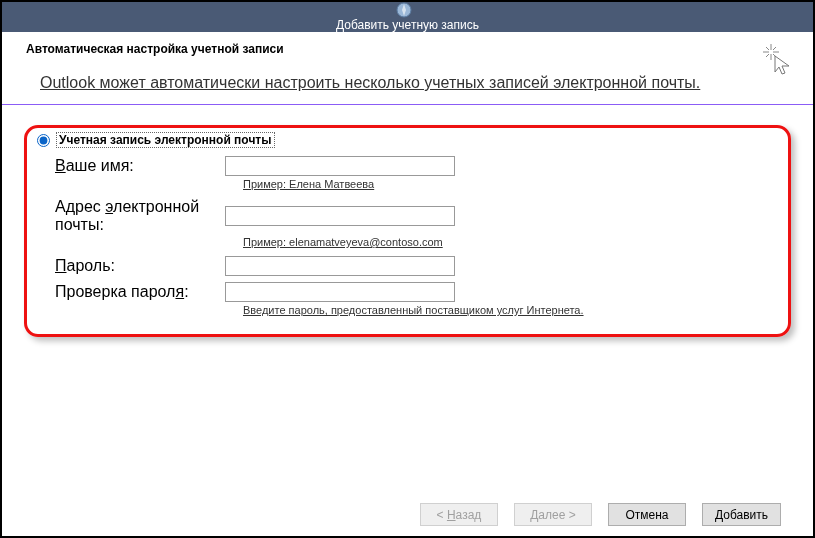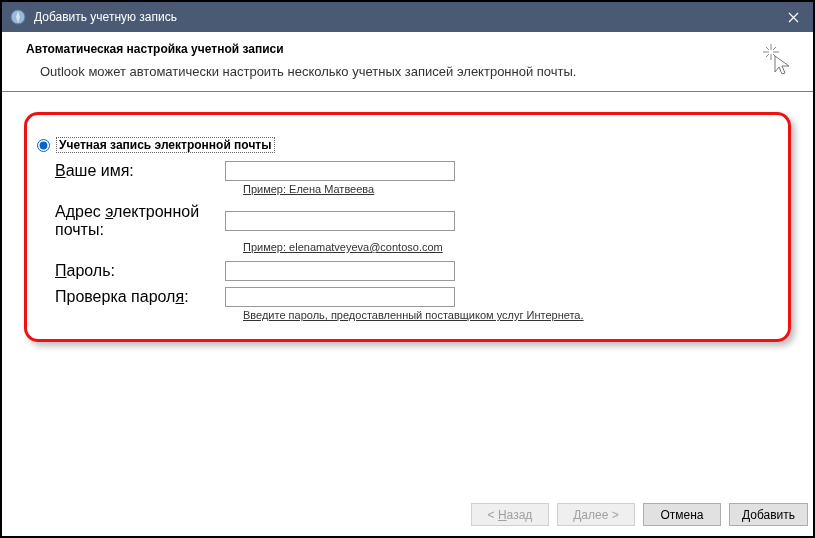--- a/index.html
+++ b/index.html
@@ -1,42 +1,42 @@
 <!DOCTYPE html>
 <html><head>
 <meta charset="utf-8">
 <style>
   * { box-sizing: border-box; margin: 0; padding: 0; }
   body { font-family: "Segoe UI", Tahoma, sans-serif; font-size: 12px; background: #fff; }
   .window { width: 815px; height: 538px; border: 2px solid #000; position: relative; background: #fff; }
-  .titlebar { height: 30px; background: #4a5a75; color: #fff; display: flex; align-items: center; padding: 0 8px; }
+  .titlebar { height: 30px; background: #4a5a75; color: #fff; display: flex; align-items: center; padding: 0 8px; flex-direction: column; }
   .titlebar .app-icon { width: 16px; height: 16px; margin-right: 8px; display: flex; align-items: center; justify-content: center; }
   .titlebar .title-text { flex: 1; font-size: 12px; }
   .titlebar .close { width: 40px; height: 30px; display: flex; align-items: center; justify-content: center; cursor: pointer; margin-right: -8px; }
   .header-section { padding: 10px 24px 12px 24px; border-bottom: 1px solid #8b5cf6; position: relative; background: #fff; }
   .header-title { font-weight: bold; font-size: 12px; color: #000; }
-  .header-sub { font-size: 13px; color: #333; margin-left: 14px; margin-top: 8px; }
+  .header-sub { font-size: 16px; color: #333; margin-left: 14px; margin-top: 18px; text-decoration: underline; }
   .cursor-icon { position: absolute; right: 18px; top: 10px; }
   .content { padding: 20px 22px; position: relative; }
-  .highlight-box { border: 3px solid #e11; border-radius: 14px; padding: 18px 10px 10px 10px; box-shadow: 4px 4px 6px rgba(0,0,0,0.25); position: relative; }
+  .highlight-box { border: 3px solid #e11; border-radius: 14px; padding: 0 10px 10px 10px; box-shadow: 4px 4px 6px rgba(0,0,0,0.25); position: relative; }
   .radio-row { display: flex; align-items: center; margin: 4px 0 8px 0; }
   .radio-row input[type=radio] { margin-right: 6px; accent-color: #0a64c8; }
   .radio-row label.main { font-weight: bold; font-size: 12px; border: 1px dotted #666; padding: 0 2px; }
   .form-grid { margin-left: 18px; }
   .form-row { display: flex; align-items: center; margin-top: 4px; }
   .form-label { width: 170px; font-size: 16px; color: #000; }
   .form-label .ul { text-decoration: underline; }
   .text-input { width: 230px; height: 20px; border: 1px solid #999; padding: 1px 4px; font-size: 12px; background: #fff; }
   .hint-row { margin-left: 188px; font-size: 11px; color: #333; margin-top: 2px; margin-bottom: 8px; text-decoration: underline; }
   .hint-row.wide { margin-left: 188px; }
   .radio-manual { display: flex; align-items: center; margin: 12px 0 0 8px; }
   .radio-manual input[type=radio] { margin-right: 6px; }
   .radio-manual label { font-size: 12px; }
   .radio-manual .ul { text-decoration: underline; }
-  .button-bar { position: absolute; bottom: 10px; right: 5px; display: flex; gap: 8px; }
+  .button-bar { position: absolute; bottom: 10px; right: 32px; display: flex; gap: 16px; }
   .btn { min-width: 78px; height: 23px; border: 1px solid #adadad; background: #e1e1e1; font-size: 12px; cursor: pointer; padding: 0 12px; }
   .btn:disabled { color: #a0a0a0; background: #efefef; border-color: #d0d0d0; cursor: default; }
   .btn .ul { text-decoration: underline; }
 </style>
 </head>
 <body>
 
 <div class="window">
   <div class="titlebar">
     <span class="app-icon">

